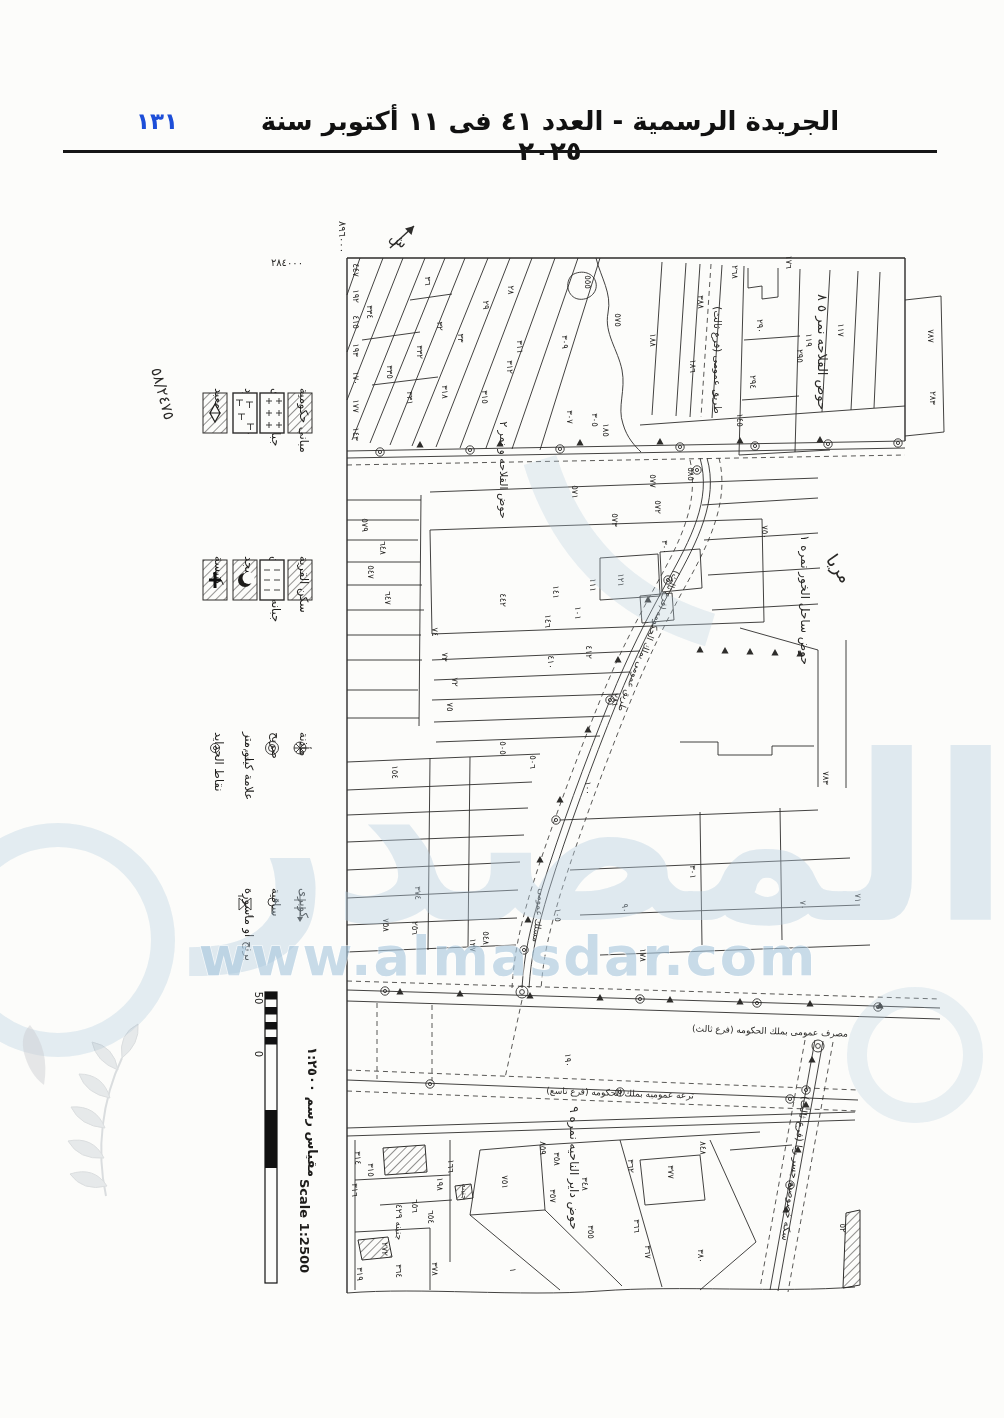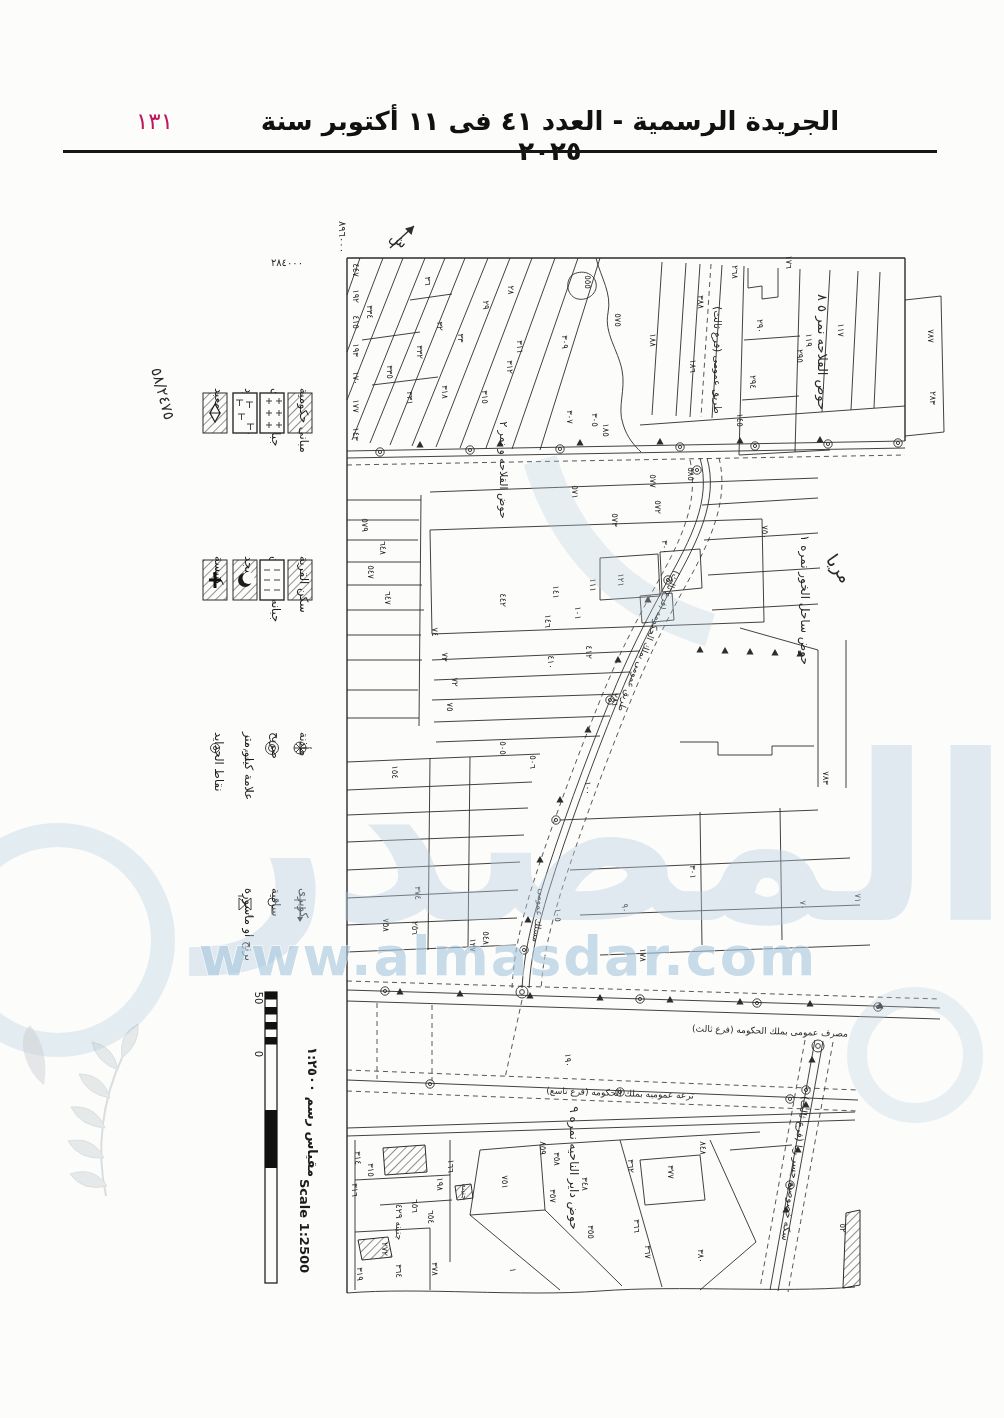--- a/index.html
+++ b/index.html
@@ -1,20 +1,20 @@
 <!DOCTYPE html>
 <html><head>
 <meta charset="utf-8">
 <style>
   html,body{margin:0;padding:0;}
   body{width:1004px;height:1418px;position:relative;background:#fcfcfa;overflow:hidden;
        font-family:"DejaVu Sans",sans-serif;}
   .hdr-title{position:absolute;top:106px;left:250px;width:600px;text-align:center;
        direction:rtl;font-size:26px;font-weight:bold;color:#111;}
-  .hdr-page{position:absolute;top:108px;left:136px;font-size:23px;font-weight:normal;color:#be185d;}
+  .hdr-page{position:absolute;top:108px;left:136px;font-size:23px;font-weight:bold;color:#1d4ed8;}
   .hdr-rule{position:absolute;top:150px;left:63px;width:874px;height:3px;background:#161616;}
   svg{position:absolute;top:0;left:0;}
   .ln{stroke:#2e2d2b;stroke-width:0.9;fill:none;}
   .ln2{stroke:#2e2d2b;stroke-width:1.4;fill:none;}
   .dash{stroke:#2e2d2b;stroke-width:0.8;fill:none;stroke-dasharray:5 4;}
   .hatchf{fill:url(#hatch);stroke:#2e2d2b;stroke-width:1;}
   .plabel{font-family:"DejaVu Sans",sans-serif;font-size:8.5px;fill:#2b2a28;text-anchor:middle;}
   .ann{font-family:"DejaVu Sans",sans-serif;fill:#2b2a28;text-anchor:middle;}
   .leg{font-family:"DejaVu Sans",sans-serif;font-size:11.5px;fill:#1d1c1a;}
   .sc{font-family:"DejaVu Sans",sans-serif;font-size:13px;font-weight:bold;fill:#1d1c1a;text-anchor:middle;}

